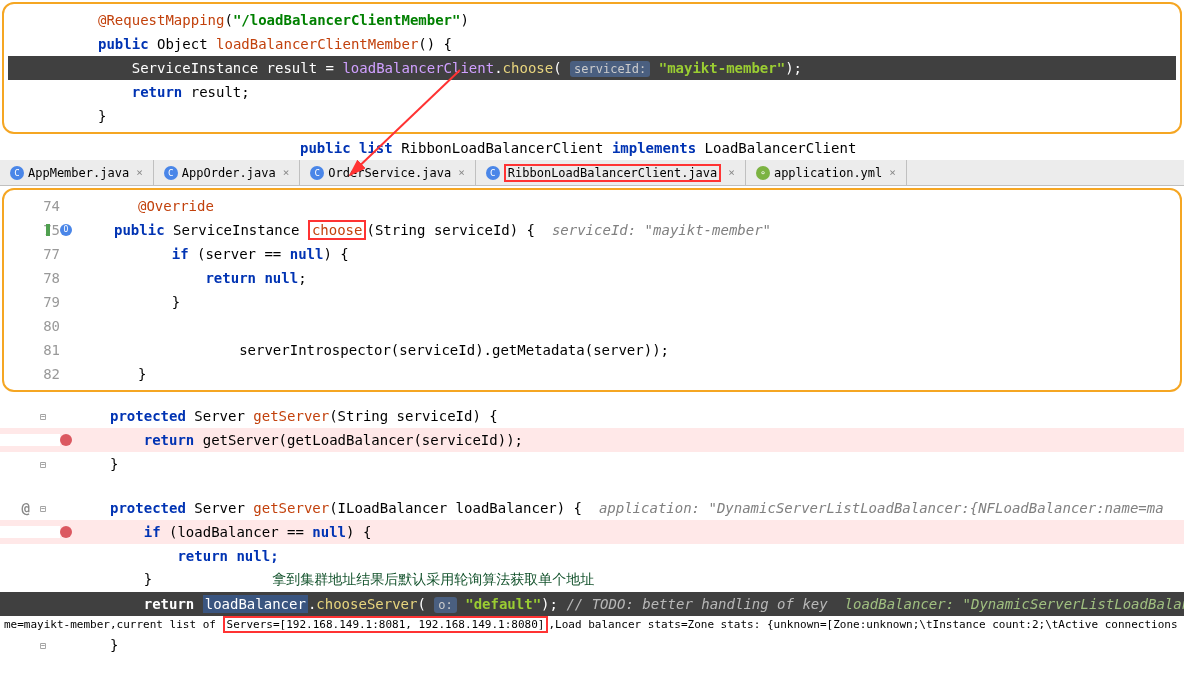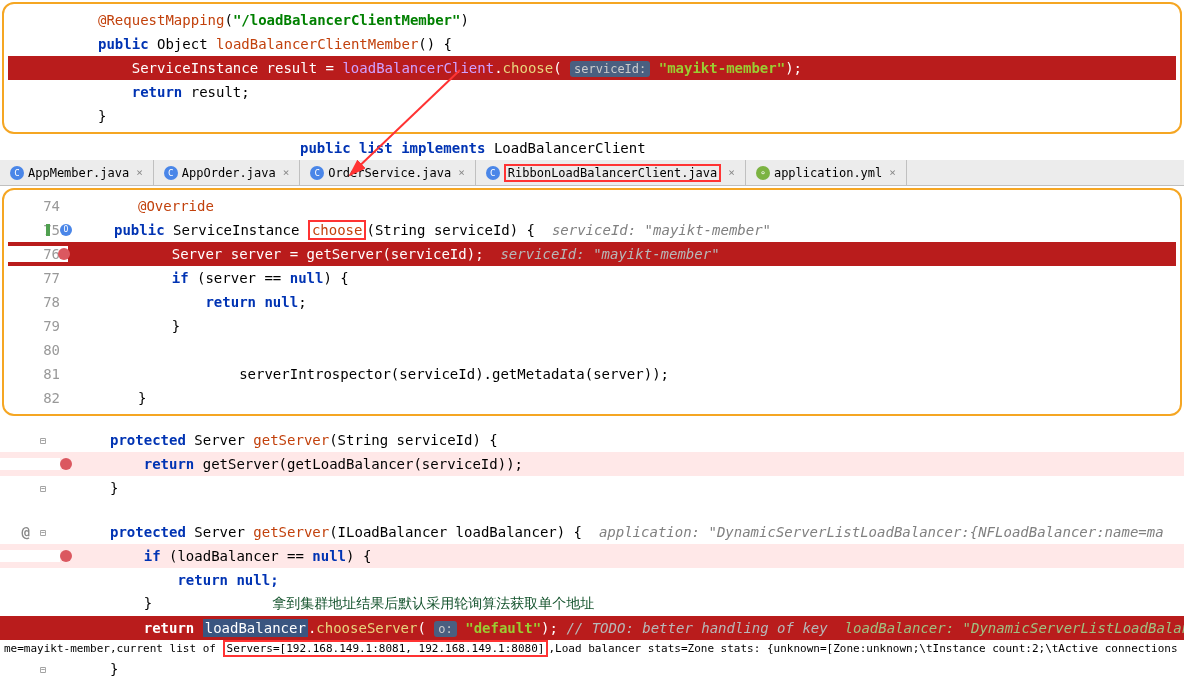--- a/index.html
+++ b/index.html
@@ -31,21 +31,21 @@
       flex: 1;
       padding-left: 30px;
     }
     .keyword { color: #0033b3; font-weight: bold; }
     .annotation { color: #c2410c; font-weight: normal; }
     .string { color: #008000; font-weight: bold; }
     .comment { color: #808080; font-style: italic; }
     .method { color: #c2410c; }
     .field { color: #871094; }
     .highlighted-line {
-      background: #b91c1c;
+      background: #404040;
       color: #fff;
     }
     .highlighted-line .keyword { color: #fff; }
     .highlighted-line .string { color: #9acd32; }
     .highlighted-line .method { color: #e8d57e; }
     .highlighted-line .comment { color: #b8b8b8; }
     .highlighted-line .field { color: #d0a0ff; }
     .param-hint {
       background: #e8e8e8;
       color: #666;
@@ -178,21 +178,21 @@
 <svg class="arrow-svg" style="top:60px;left:330px;width:160px;height:130px;">
   <defs>
       <marker id="ah" markerWidth="10" markerHeight="10" refX="8" refY="3" orient="auto">
         <path d="M0,0 L0,6 L9,3 z" fill="#ff3333"></path>
       </marker>
     </defs>
   <line x1="130" y1="10" x2="20" y2="115" stroke="#ff3333" stroke-width="2" marker-end="url(#ah)"></line>
 </svg>
 
 <div class="line" style="padding-left:300px;">
-  <span class="keyword">public list </span><span class="keyword">implements </span><span>LoadBalancerClient</span>
+  <span class="keyword">public list </span><span>RibbonLoadBalancerClient </span><span class="keyword">implements </span><span>LoadBalancerClient</span>
 </div>
 
 <div class="tabs">
   <div class="tab">
       <span class="tab-icon java">C</span>
       <span>AppMember.java</span>
       <span class="tab-close">×</span>
     </div>
   <div class="tab">
       <span class="tab-icon java">C</span>
@@ -219,25 +219,20 @@
 <div class="yellow-border">
   <div class="line">
     <div class="gutter"><span>74</span></div>
     <div class="code-content" style="padding-left:70px;"><span class="annotation">@Override</span></div>
   </div>
   <div class="line" style="position:relative;">
     <div class="gutter"><span>75</span><span class="green-marker"></span></div>
     <span class="override-icon" style="margin-left:-8px;">O</span>
     <div class="code-content" style="padding-left:42px;"><span class="keyword">public </span><span>ServiceInstance </span><span class="method red-box">choose</span><span>(String serviceId) {  </span><span class="comment">serviceId: "mayikt-member"</span></div>
   </div>
-  <div class="line highlighted-line" style="position:relative;">
-    <div class="gutter" style="background:#fff;"><span>76</span></div>
-    <span class="breakpoint" style="position:absolute;left:50px;"></span>
-    <div class="code-content" style="padding-left:70px;"><span>    Server server = getServer(serviceId);  </span><span class="comment">serviceId: "mayikt-member"</span></div>
-  </div>
   <div class="line">
     <div class="gutter"><span>77</span></div>
     <div class="code-content" style="padding-left:70px;"><span>    </span><span class="keyword">if </span><span>(server == </span><span class="keyword">null</span><span>) {</span></div>
   </div>
   <div class="line">
     <div class="gutter"><span>78</span></div>
     <div class="code-content" style="padding-left:70px;"><span>        </span><span class="keyword">return null</span><span>;</span></div>
   </div>
   <div class="line">
     <div class="gutter"><span>79</span></div>

